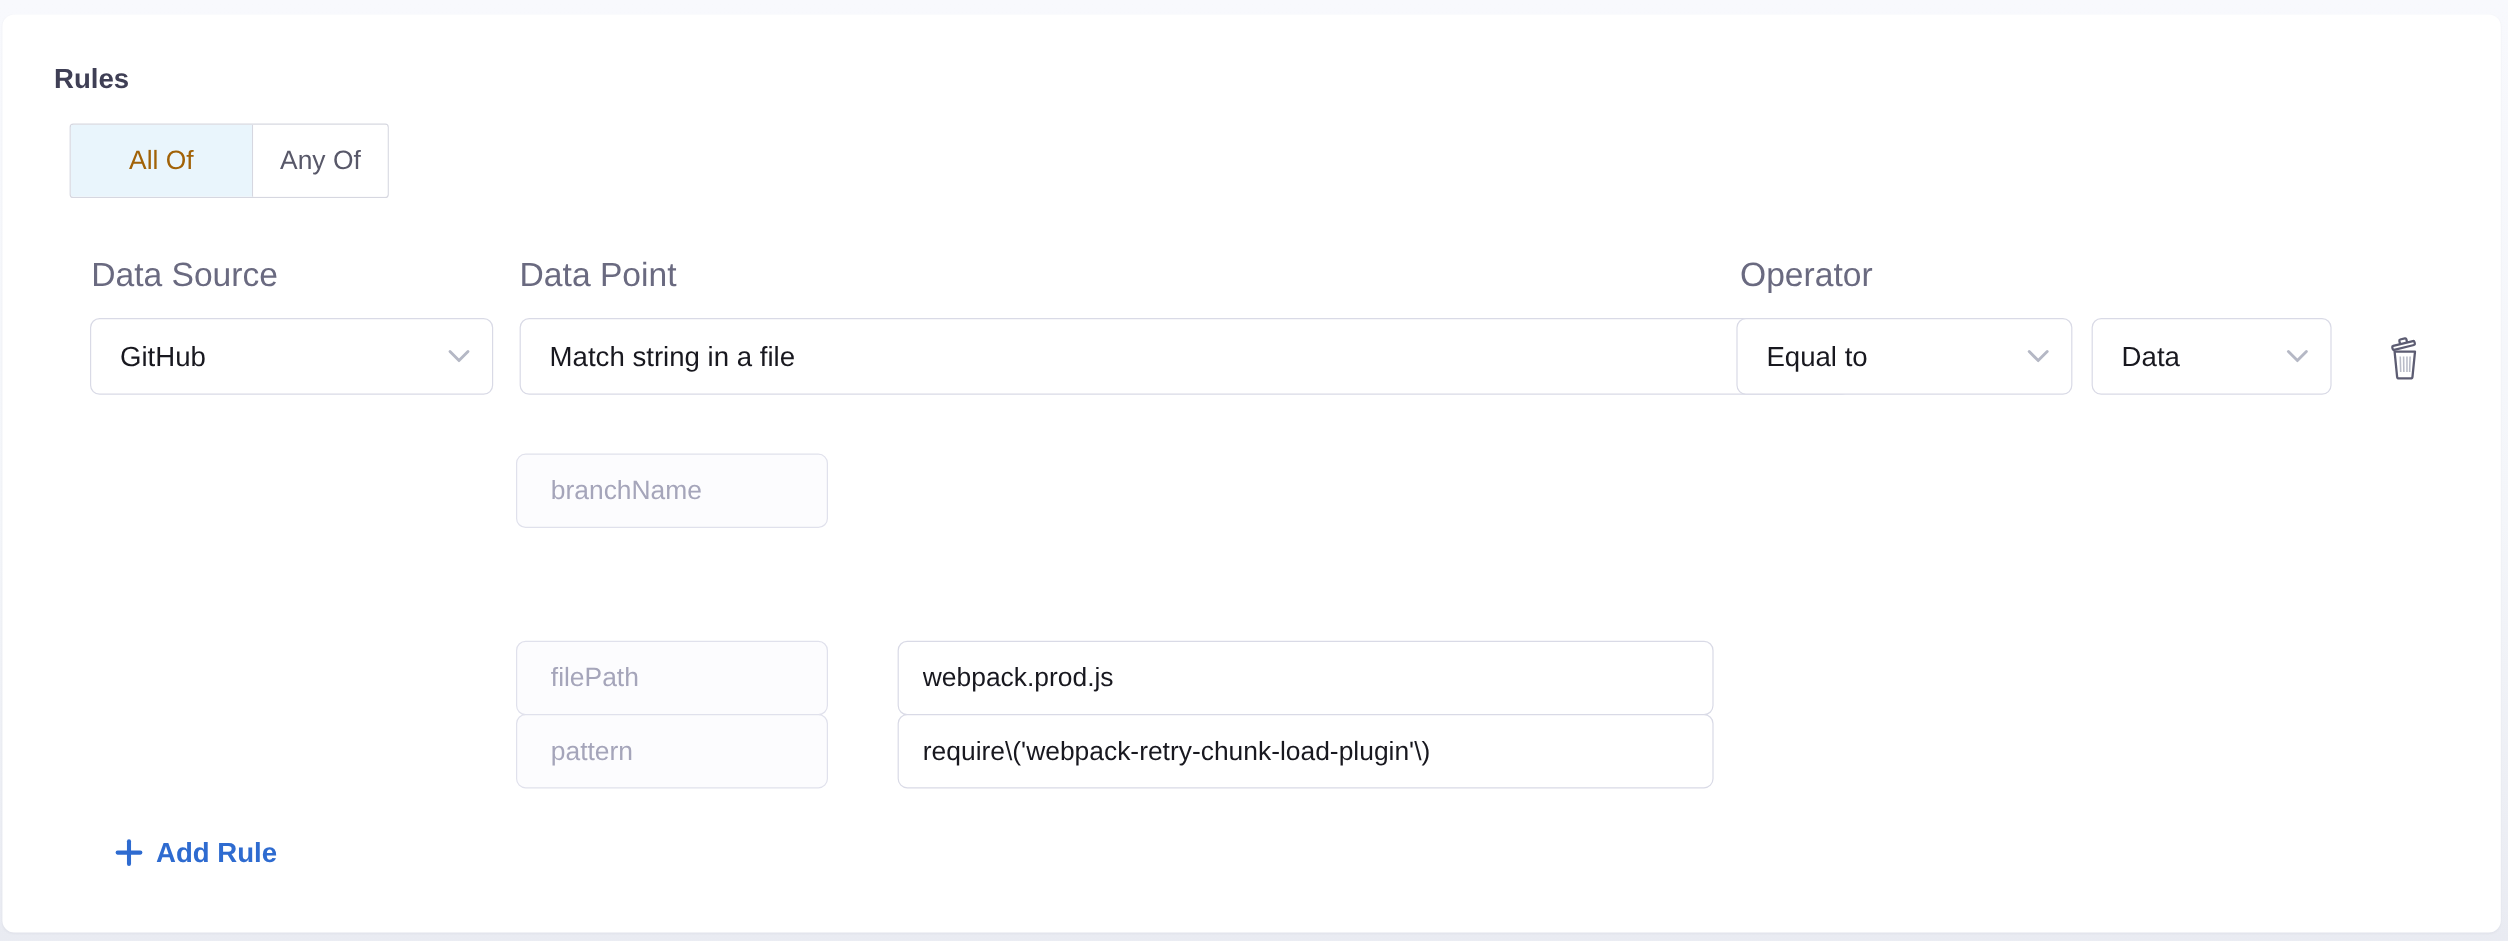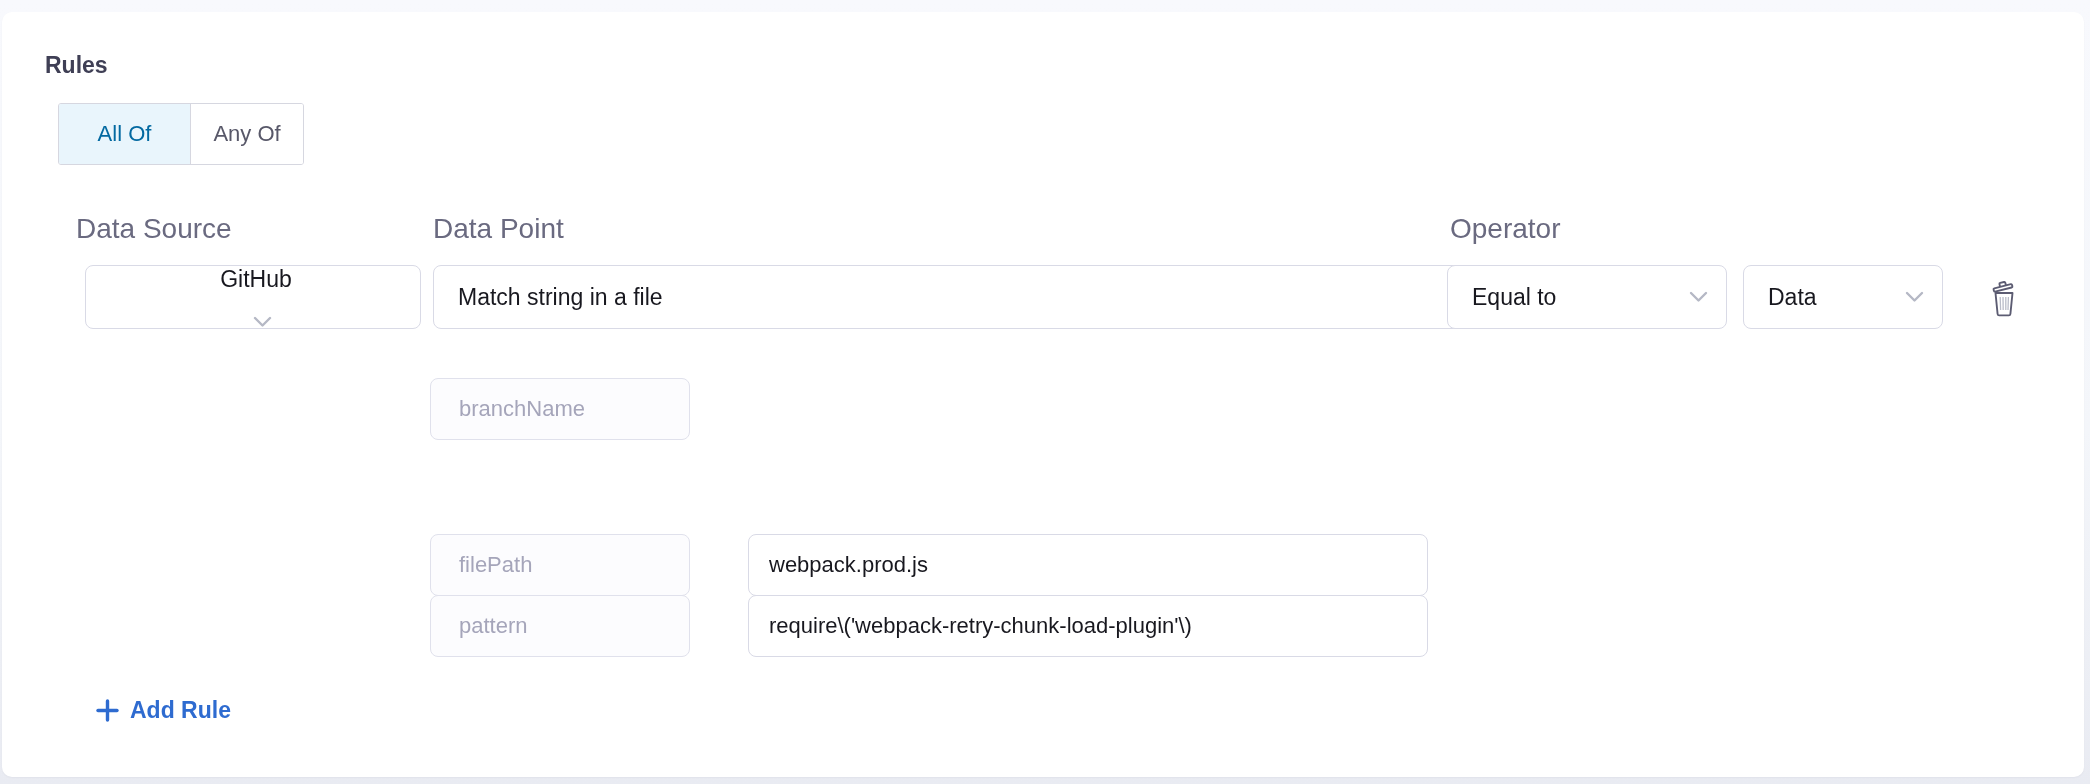--- a/index.html
+++ b/index.html
@@ -45,23 +45,23 @@
     display: flex; align-items: center; justify-content: center;
     font-family: inherit;
     font-size: 22px;
     border: none;
     background: #ffffff;
     color: #585869;
     cursor: pointer;
     padding: 0;
   }
   .seg.seg-active {
-    width: 132px;
+    width: 152px;
     background: #e9f5fc;
-    color: #0369a1;
+    color: #a16207;
     border-right: 1px solid #d6d7e0;
   }
   .seg.seg-plain { width: 112px; }
 
   .field-label {
     position: absolute;
     top: 201px;
     font-size: 28px;
     color: #6a6a80;
   }
@@ -75,21 +75,21 @@
     height: 64px;
     border: 1px solid #d9dae6;
     border-radius: 8px;
     background: #ffffff;
     display: flex; align-items: center; justify-content: space-between;
     padding: 0 18px 0 24px;
     font-size: 23px;
     color: #18181f;
     cursor: pointer;
   }
-  .sel-source { left: 83px; width: 336px; flex-direction: column; }
+  .sel-source { left: 73px; width: 336px; }
   .sel-point { left: 431px; width: 1110px; }
   .sel-operator { left: 1445px; width: 280px; }
   .sel-value { left: 1741px; width: 200px; }
   .select .chev { flex: 0 0 auto; margin-left: 12px; }
 
   .trash-btn {
     position: absolute;
     left: 1978px; top: 260px;
     width: 48px; height: 52px;
     background: none; border: none; cursor: pointer;

